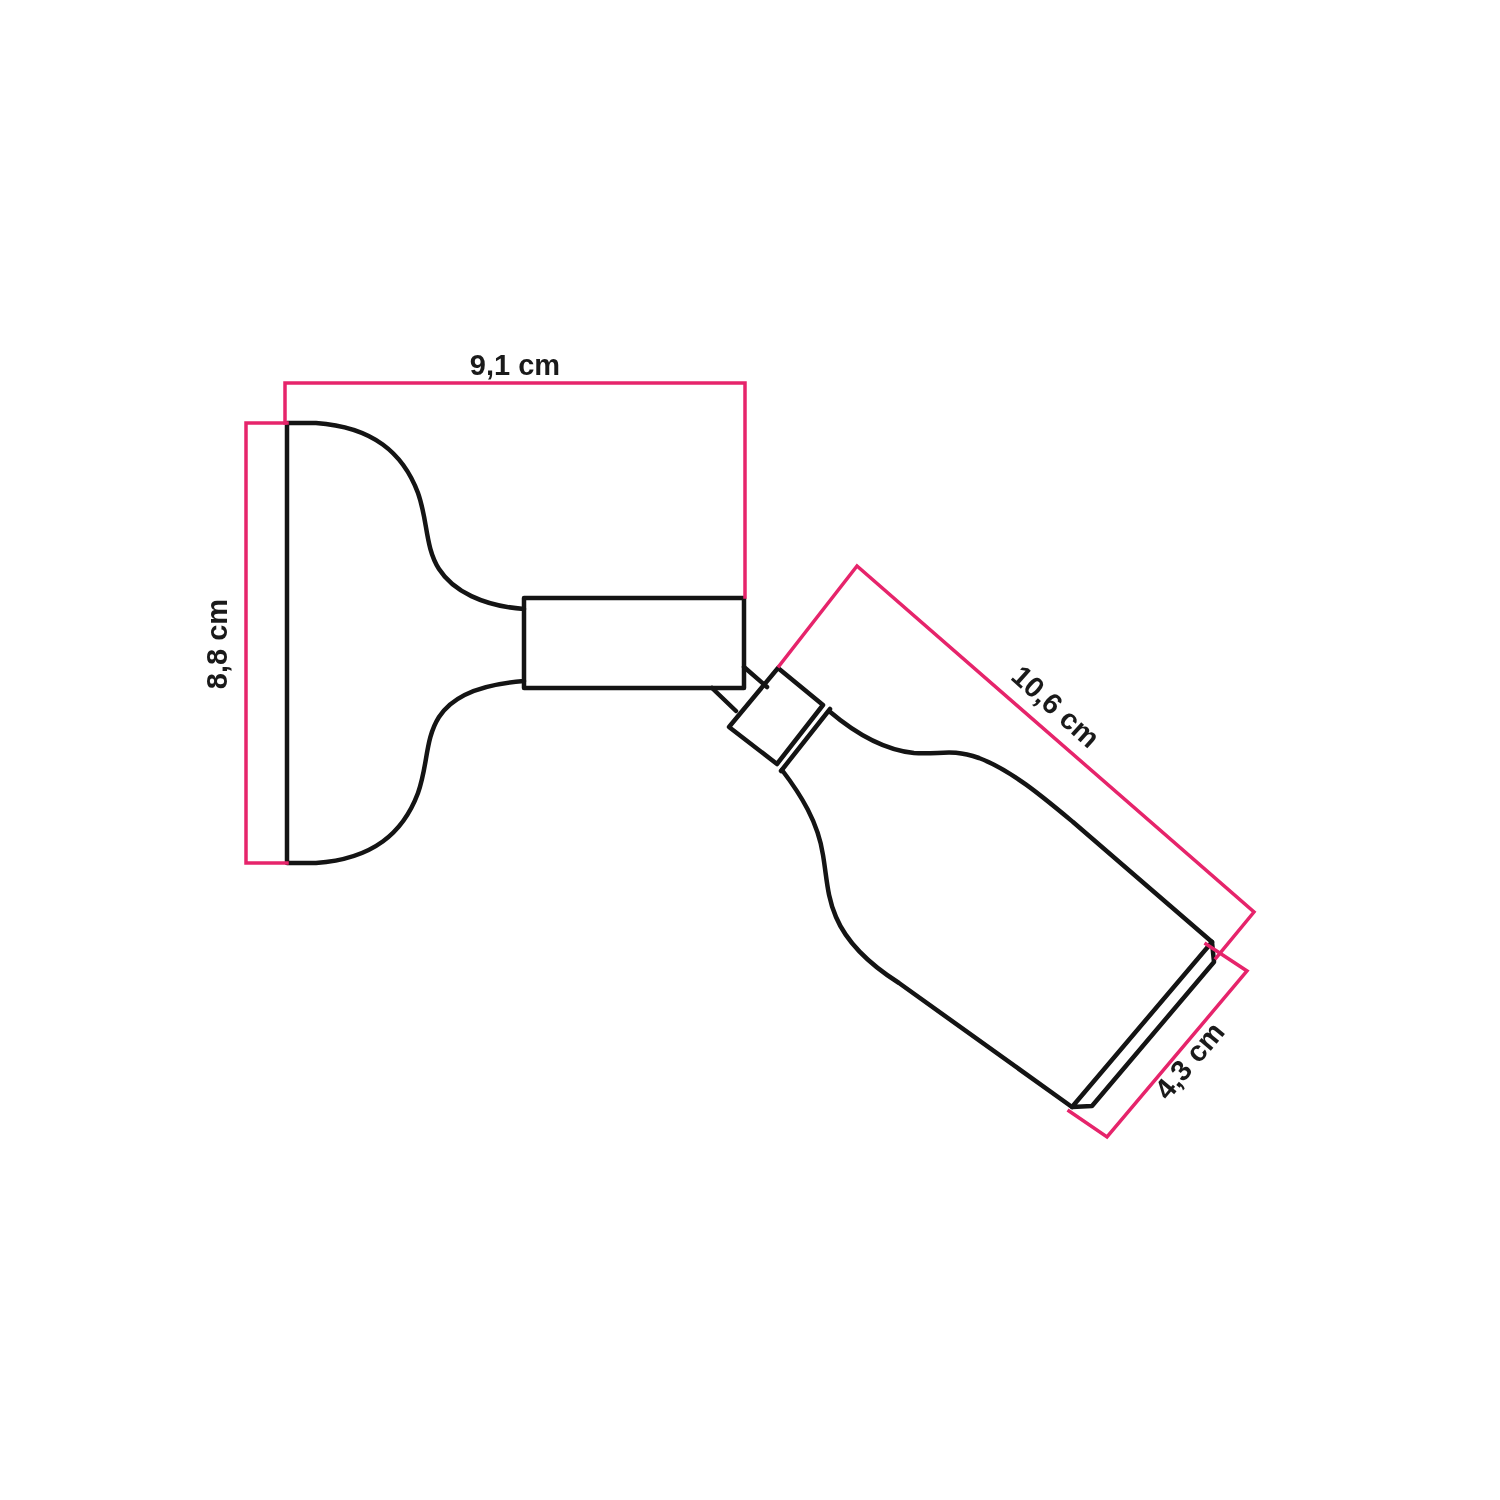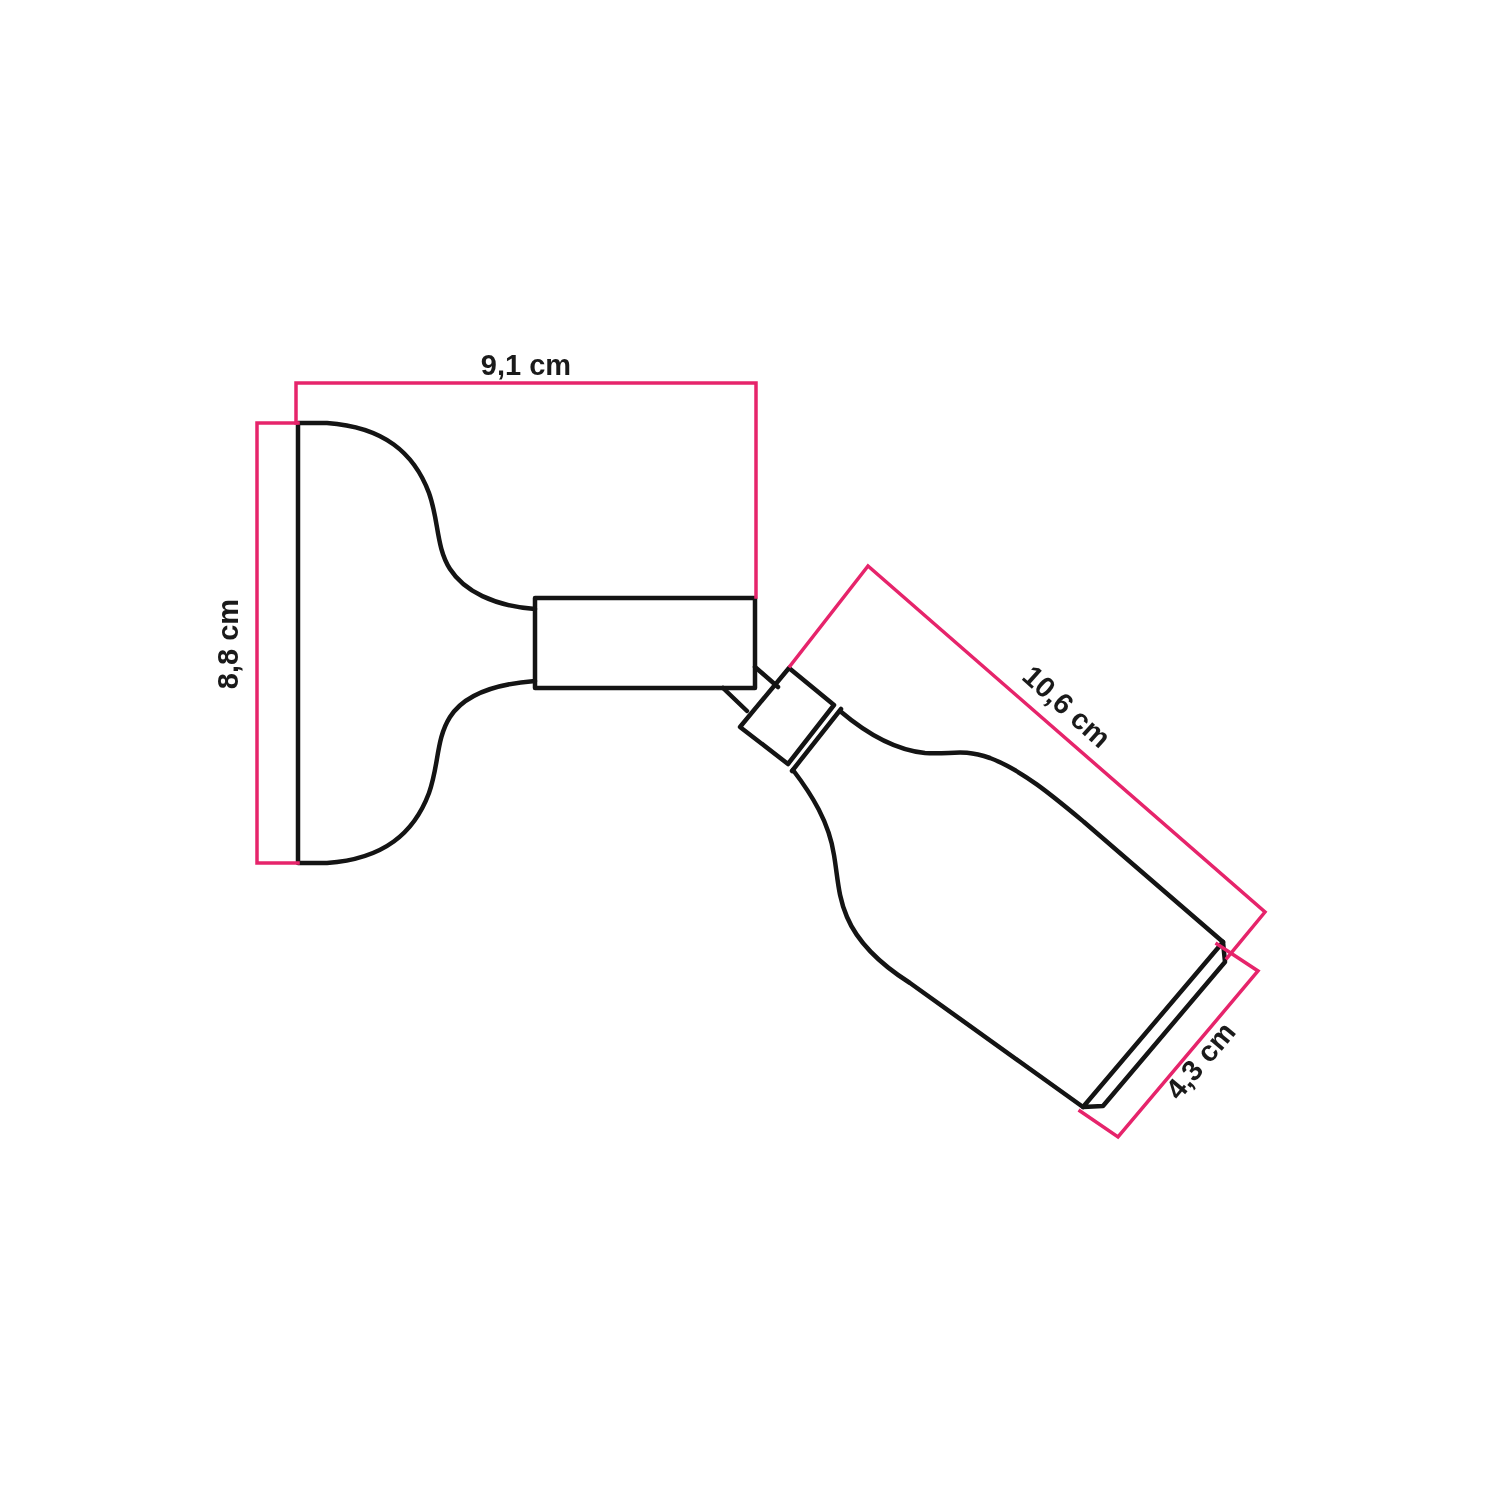--- a/index.html
+++ b/index.html
@@ -7,21 +7,20 @@
     padding: 0;
     background: #ffffff;
     font-family: "Liberation Sans", sans-serif;
   }
   .stage {
     position: relative;
     width: 1270px;
     height: 1500px;
     background: #ffffff;
     overflow: hidden;
-    margin-left: 11px;
   }
   svg { display: block; }
   text {
     font-family: "Liberation Sans", "DejaVu Sans", sans-serif;
     font-weight: bold;
     font-size: 29px;
   }
 </style>
 </head>
 <body>

